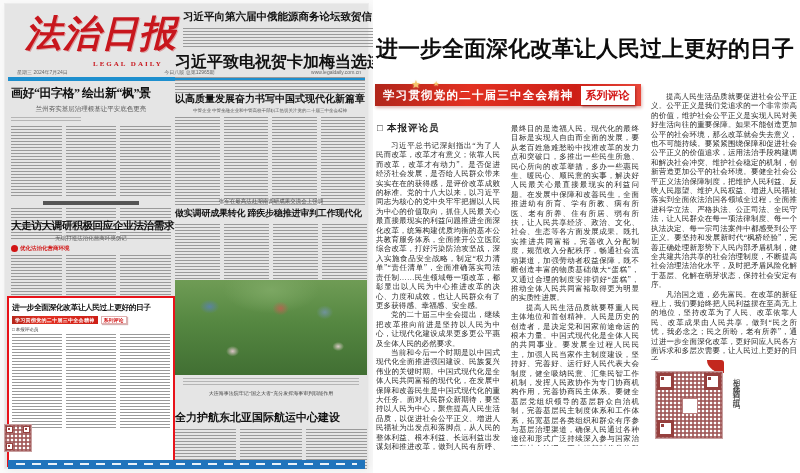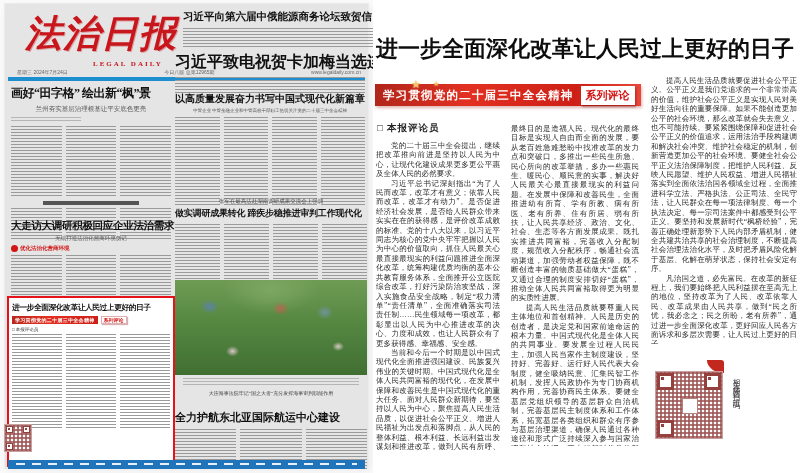--- a/index.html
+++ b/index.html
@@ -214,32 +214,32 @@
   <div class="abs banner">
     <span class="star">★</span>
     <span class="star star2">★</span>
     <span class="lbl">学习贯彻党的二十届三中全会精神</span>
     <span class="tag">系列评论</span>
   </div>
 
   <div class="abs byline">□ 本报评论员</div>
 
   <div class="abs bodycol" style="left:3px;top:141px;width:124px;height:310px;">
+    <p>习近平总书记深刻指出“为了人民而改革，改革才有意义；依靠人民而改革，改革才有动力”。是否促进经济社会发展，是否给人民群众带来实实在在的获得感，是评价改革成败的标准。党的十八大以来，以习近平同志为核心的党中央牢牢把握以人民为中心的价值取向，抓住人民最关心最直接最现实的利益问题推进全面深化改革，统筹构建优质均衡的基本公共教育服务体系，全面推开公立医院综合改革，打好污染防治攻坚战，深入实施食品安全战略，制定“权力清单”“责任清单”，全面准确落实司法责任制……民生领域每一项改革，都彰显出以人民为中心推进改革的决心、力度和成效，也让人民群众有了更多获得感、幸福感、安全感。</p>
     <p>党的二十届三中全会提出，继续把改革推向前进是坚持以人民为中心，让现代化建设成果更多更公平惠及全体人民的必然要求。</p>
-    <p>习近平总书记深刻指出“为了人民而改革，改革才有意义；依靠人民而改革，改革才有动力”。是否促进经济社会发展，是否给人民群众带来实实在在的获得感，是评价改革成败的标准。党的十八大以来，以习近平同志为核心的党中央牢牢把握以人民为中心的价值取向，抓住人民最关心最直接最现实的利益问题推进全面深化改革，统筹构建优质均衡的基本公共教育服务体系，全面推开公立医院综合改革，打好污染防治攻坚战，深入实施食品安全战略，制定“权力清单”“责任清单”，全面准确落实司法责任制……民生领域每一项改革，都彰显出以人民为中心推进改革的决心、力度和成效，也让人民群众有了更多获得感、幸福感、安全感。</p>
     <p>当前和今后一个时期是以中国式现代化全面推进强国建设、民族复兴伟业的关键时期。中国式现代化是全体人民共同富裕的现代化，在发展中保障和改善民生是中国式现代化的重大任务。面对人民群众新期待，要坚持以人民为中心，聚焦提高人民生活品质，以促进社会公平正义、增进人民福祉为出发点和落脚点，从人民的整体利益、根本利益、长远利益出发谋划和推进改革，做到人民有所呼、改革有所应。</p>
 
   </div>
 
   <div class="abs bodycol" style="left:138px;top:124px;width:128px;height:322px;">
     <p class="noind">最终目的是造福人民。现代化的最终目标是实现人自由而全面的发展，要从老百姓急难愁盼中找准改革的发力点和突破口，多推出一些民生所急、民心所向的改革举措，多办一些惠民生、暖民心、顺民意的实事，解决好人民最关心最直接最现实的利益问题。在发展中保障和改善民生，全面推进幼有所育、学有所教、病有所医、老有所养、住有所居、弱有所扶，让人民共享经济、政治、文化、社会、生态等各方面发展成果。既扎实推进共同富裕，完善收入分配制度，规范收入分配秩序，畅通社会流动渠道，加强劳动者权益保障，既不断创造丰富的物质基础做大“蛋糕”，又通过合理的制度安排切好“蛋糕”，推动全体人民共同富裕取得更为明显的实质性进展。</p>
     <p>提高人民生活品质就要尊重人民主体地位和首创精神。人民是历史的创造者，是决定党和国家前途命运的根本力量。中国式现代化是全体人民的共同事业。要发展全过程人民民主，加强人民当家作主制度建设，坚持好、完善好、运行好人民代表大会制度，健全吸纳民意、汇集民智工作机制，发挥人民政协作为专门协商机构作用，完善协商民主体系。要健全基层党组织领导的基层群众自治机制，完善基层民主制度体系和工作体系，拓宽基层各类组织和群众有序参与基层治理渠道，确保人民通过各种途径和形式广泛持续深入参与国家治理和社会治理。要走好新时代党的群众路线，坚持人民主体地位，充分发挥人民群众积极性、主动性、创造性，把最广大人民的智慧和力量凝聚到改革上来，重视依靠人民把改革推向前进。</p>
   </div>
 
-  <div class="abs bodycol" style="left:278px;top:76px;width:146px;height:268px;">
+  <div class="abs bodycol" style="left:278px;top:92px;width:146px;height:268px;">
     <p>提高人民生活品质就要促进社会公平正义。公平正义是我们党追求的一个非常崇高的价值，维护社会公平正义是实现人民对美好生活向往的重要保障。如果不能创造更加公平的社会环境，那么改革就会失去意义，也不可能持续。要紧紧围绕保障和促进社会公平正义的价值追求，运用法治手段构建调和解决社会冲突、维护社会稳定的机制，创新营造更加公平的社会环境。要健全社会公平正义法治保障制度，把维护人民利益、反映人民愿望、维护人民权益、增进人民福祉落实到全面依法治国各领域全过程，全面推进科学立法、严格执法、公正司法、全民守法，让人民群众在每一项法律制度、每一个执法决定、每一宗司法案件中都感受到公平正义。要坚持和发展新时代“枫桥经验”，完善正确处理新形势下人民内部矛盾机制，健全共建共治共享的社会治理制度，不断提高社会治理法治化水平，及时把矛盾风险化解于基层、化解在萌芽状态，保持社会安定有序。</p>
     <p>凡治国之道，必先富民。在改革的新征程上，我们要始终把人民利益摆在至高无上的地位，坚持改革为了人民、改革依靠人民、改革成果由人民共享，做到“民之所忧，我必念之；民之所盼，老有所养”，通过进一步全面深化改革，更好回应人民各方面诉求和多层次需要，让人民过上更好的日子。</p>
   </div>
 
   <div class="abs" style="left:282px;top:360px;width:110px;height:95px;">
     <div class="fold" style="left:52px;top:0;"></div>
     <div class="abs qr" style="left:0;top:11px;width:66px;height:66px;">
       <span class="eye tl">
           <i></i>
         </span>

